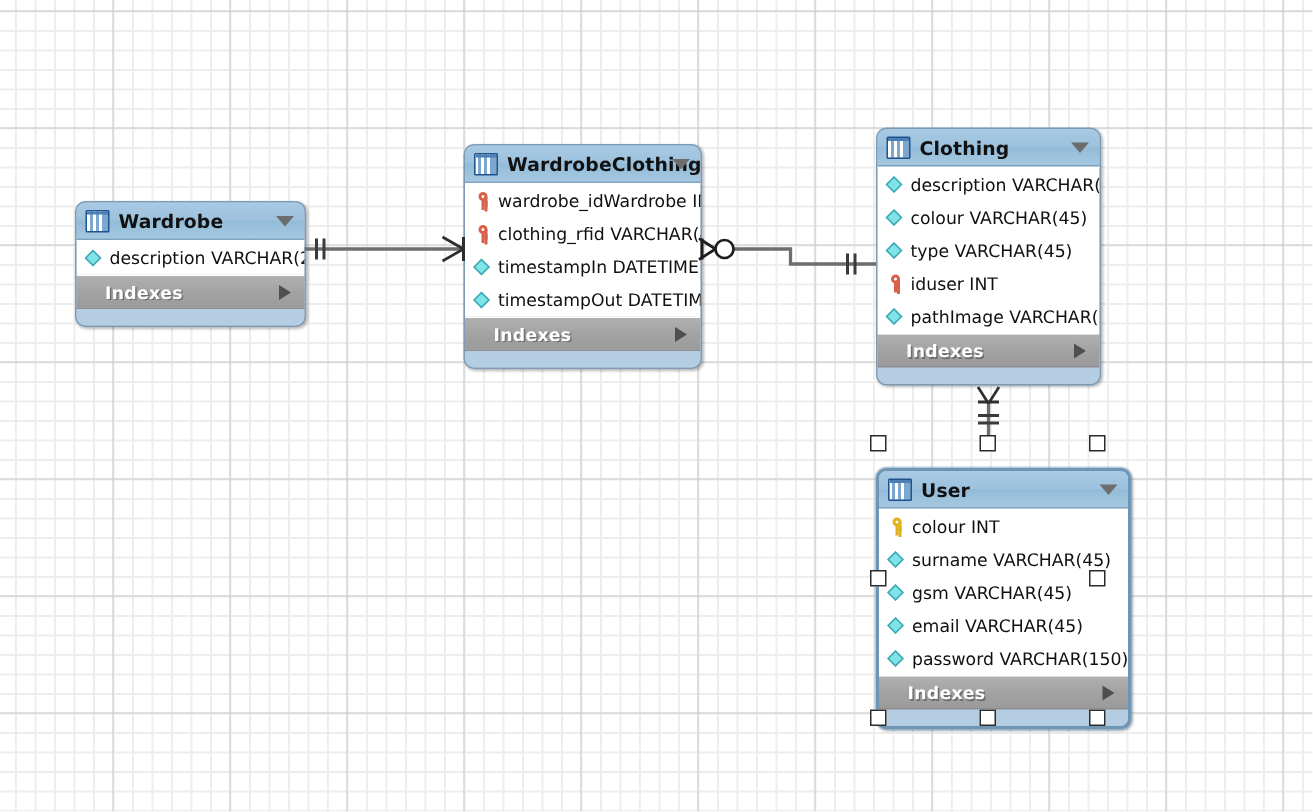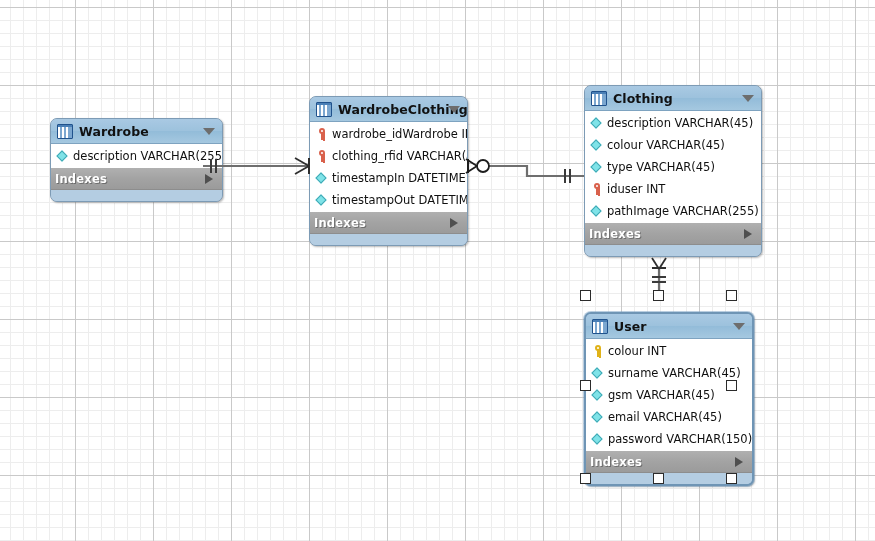--- a/index.html
+++ b/index.html
@@ -143,21 +143,21 @@
     background: #7fe3e8;
     border: 1px solid #3ea8b4;
     box-sizing: border-box;
     transform: rotate(45deg);
   }
   .idx-row {
     position: relative;
     height: 21px;
     display: flex;
     align-items: center;
-    padding-left: 4px;
+    padding-left: 19px;
     background: linear-gradient(to bottom, #b0b0b0 0%, #a3a3a3 50%, #9b9b9b 100%);
     border-top: 1px solid #ffffff;
     border-bottom: 1px solid #8d8d8d;
   }
   .idx-label {
     font-size: 11.5px;
     font-weight: bold;
     color: #ffffff;
     text-shadow: 1px 1px 0 #6e6e6e;
     letter-spacing: 0.2px;
@@ -237,21 +237,21 @@
 
       <line x1="659" y1="269" x2="652" y2="258" stroke="#2e2e2e" stroke-width="1.8"></line>
       <line x1="659" y1="269" x2="666" y2="258" stroke="#2e2e2e" stroke-width="1.8"></line>
       <line x1="652" y1="268" x2="666" y2="268" stroke="#2e2e2e" stroke-width="2"></line>
 
       <line x1="652" y1="277" x2="666" y2="277" stroke="#3a3a3a" stroke-width="2"></line>
       <line x1="652" y1="282" x2="666" y2="282" stroke="#3a3a3a" stroke-width="2"></line>
     </g>
   </svg>
 
-  <div class="table-box" style="left:50px; top:118px; width:173px;">
+  <div class="table-box" style="left:50px; top:134px; width:154px;">
     <div class="tbl-header">
       <span class="tbl-icon"></span>
       <span class="tbl-title">Wardrobe</span>
       <span class="tbl-caret"></span>
     </div>
     <div class="col-list">
       <div class="col-row">
         <span class="ic ic-diamond"></span>
         <span class="col-label">description VARCHAR(255)</span>
       </div>
@@ -287,21 +287,21 @@
         <span class="col-label">timestampOut DATETIME</span>
       </div>
     </div>
     <div class="idx-row">
       <span class="idx-label">Indexes</span>
       <span class="idx-caret"></span>
     </div>
     <div class="tbl-footer"></div>
   </div>
 
-  <div class="table-box" style="left:584px; top:85px; width:178px;">
+  <div class="table-box" style="left:584px; top:85px; width:150px;">
     <div class="tbl-header">
       <span class="tbl-icon"></span>
       <span class="tbl-title">Clothing</span>
       <span class="tbl-caret"></span>
     </div>
     <div class="col-list">
       <div class="col-row">
         <span class="ic ic-diamond"></span>
         <span class="col-label">description VARCHAR(45)</span>
       </div>

